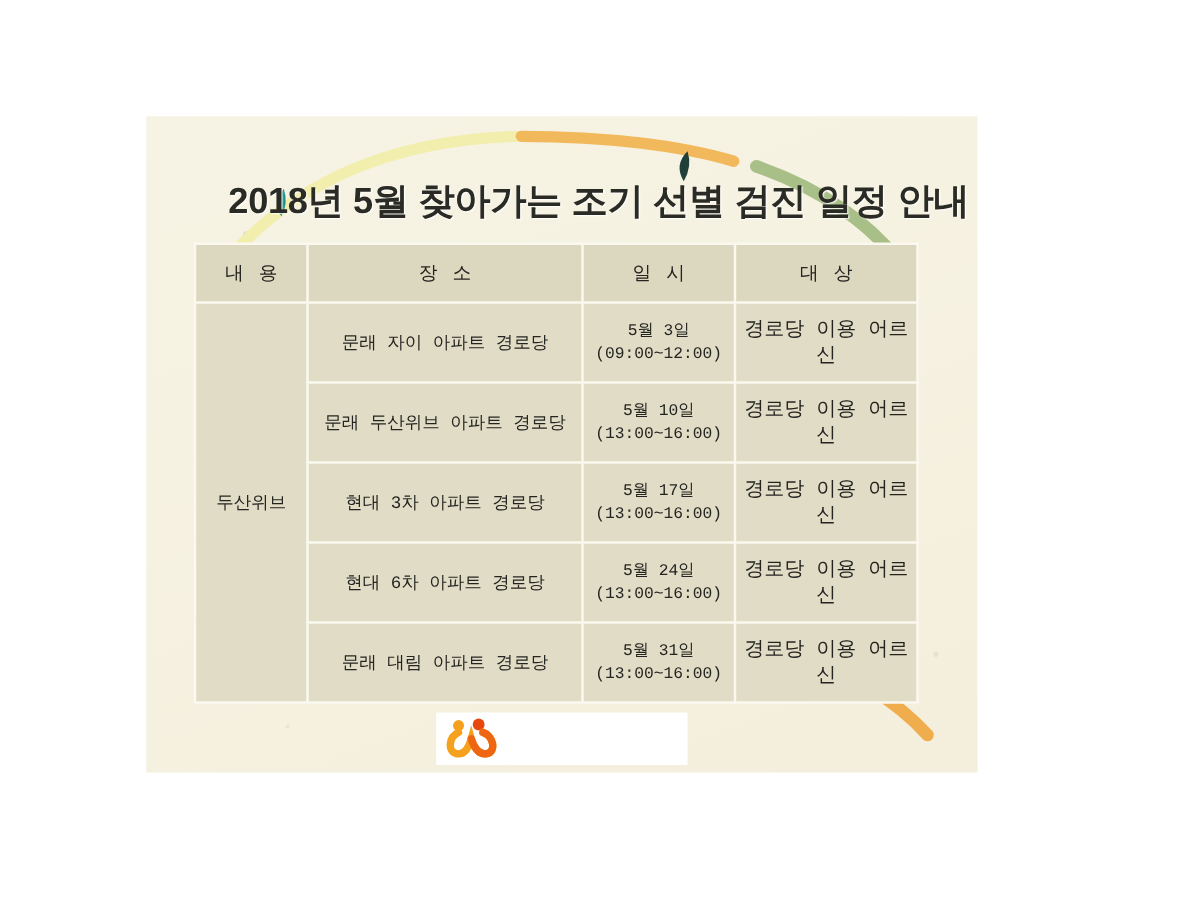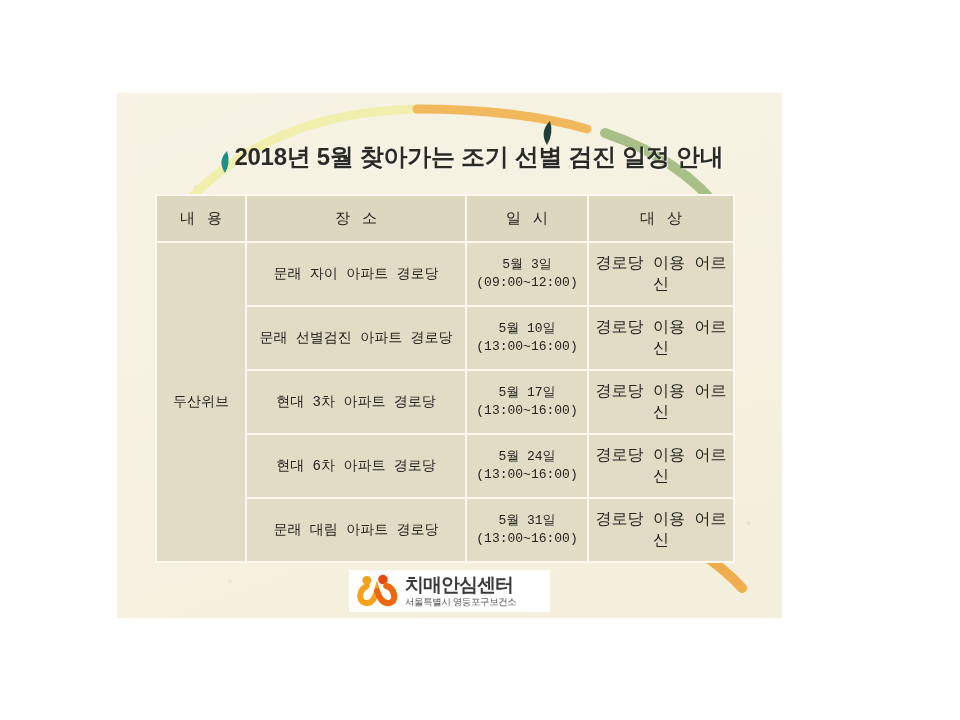--- a/index.html
+++ b/index.html
@@ -51,21 +51,21 @@
   #arc-top { top: 0; height: 120px; }
   #arc-bottom { top: 395px; height: 130px; }
 
   
   #slide-title {
     position: absolute;
     left: 0;
     top: 48px;
     width: 724px;
     text-align: center;
-    font-size: 24px;
+    font-size: 29px;
     font-weight: bold;
     color: #2b2b26;
     letter-spacing: -0.3px;
     text-shadow: 1px 1px 1px rgba(255,255,255,0.85);
     white-space: nowrap;
   }
 
   
   #schedule-table {
     position: absolute;
@@ -177,21 +177,21 @@
       <tr>
         <td class="cat-cell" rowspan="5">두산위브</td>
         <td class="body-cell place-cell">문래 자이 아파트 경로당</td>
         <td class="body-cell date-cell">
           <span class="date-day">5월 3일</span>
           <span class="date-time">(09:00~12:00)</span>
         </td>
         <td class="body-cell target-cell">경로당 이용 어르신</td>
       </tr>
       <tr>
-        <td class="body-cell place-cell">문래 선별검진 아파트 경로당</td>
+        <td class="body-cell place-cell">문래 두산위브 아파트 경로당</td>
         <td class="body-cell date-cell">
           <span class="date-day">5월 10일</span>
           <span class="date-time">(13:00~16:00)</span>
         </td>
         <td class="body-cell target-cell">경로당 이용 어르신</td>
       </tr>
       <tr>
         <td class="body-cell place-cell">현대 3차 아파트 경로당</td>
         <td class="body-cell date-cell">
           <span class="date-day">5월 17일</span>
@@ -219,19 +219,15 @@
   </table>
 
   <div id="logo-block">
     <svg id="logo-mark" viewBox="0 0 52 40">
       <circle cx="14" cy="7.5" r="5.2" fill="#f5a11e"></circle>
       <circle cx="33" cy="6.5" r="5.6" fill="#e8480f"></circle>
       <path d="M 14 14 C 5 18, 3 32, 12 34 C 20 36, 24 27, 26 20
                C 28 27, 33 36, 41 34 C 50 32, 47 17, 37 14" fill="none" stroke="#f5a11e" stroke-width="7" stroke-linecap="round"></path>
       <path d="M 26 20 C 28 27, 33 36, 41 34 C 50 32, 47 17, 37 14" fill="none" stroke="#ee6611" stroke-width="7" stroke-linecap="round"></path>
     </svg>
-    <div id="logo-text">
-      <span id="logo-title">치매안심센터</span>
-      <span id="logo-sub">서울특별시 영등포구보건소</span>
-    </div>
   </div>
 
 </div>
 
 </body></html>

